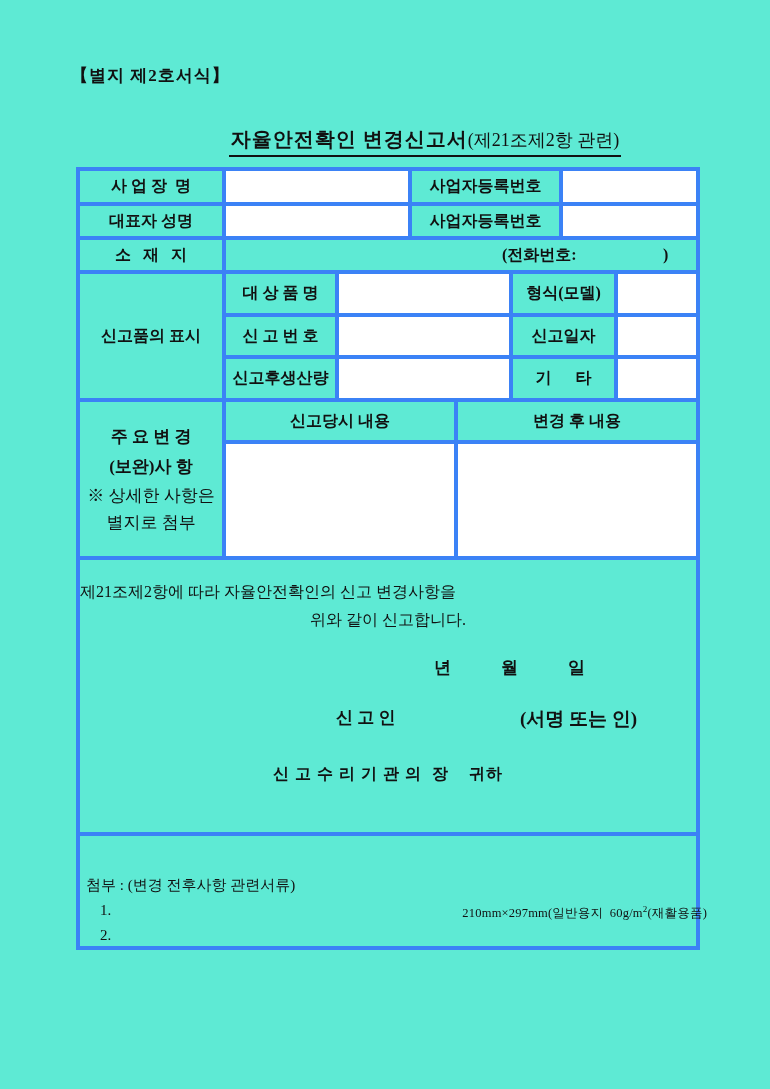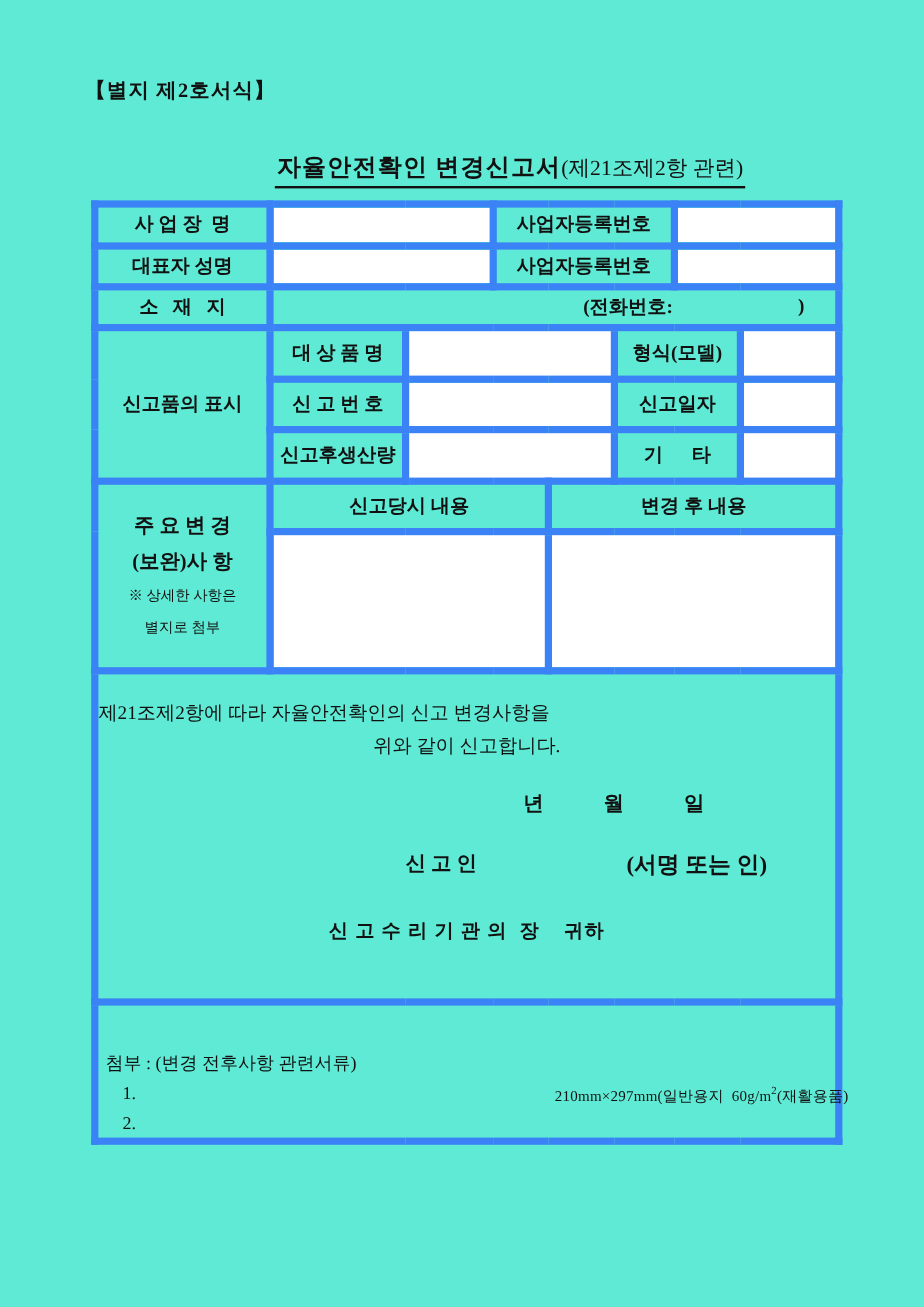--- a/index.html
+++ b/index.html
@@ -16,40 +16,40 @@
   .title-wrap { position:absolute; top:126px; left:0; width:100%; text-align:center;margin-left:40px; }
   .title-underline { display:inline-block; border-bottom:2px solid #111; padding:0 2px 2px 2px; white-space:pre; }
   .title-main { font-size:20px; font-weight:700; letter-spacing:1px; }
   .title-sub  { font-size:18px; font-weight:400; }
 
   table.form {
     position:absolute; left:76px; top:167px; width:620px;
     border-collapse:collapse; table-layout:fixed;
     border:2px solid #111;
   }
-  table.form td { border:6px solid #3b82f6; overflow:hidden; }
+  table.form td { border:4px solid #3b82f6; overflow:hidden; }
   td.lbl {
     font-weight:700; text-align:center; vertical-align:middle;
     font-size:16px; white-space:pre;
   }
   td.val { background:#fff; }
 
   
   td.phone-cell { position:relative; }
   .phone-label, .phone-close {
     position:absolute; top:50%; transform:translateY(-50%);
     font-size:16px; font-weight:700; white-space:pre;
   }
-  .phone-label { left:230px;padding-left:28px; }
+  .phone-label { left:248px;padding-left:28px; }
   .phone-close { left:437px; }
 
   
   td.chg-lbl { text-align:center; vertical-align:middle;margin-top:36px; }
   .chg-line-a { font-size:17px; font-weight:700; line-height:30px; white-space:pre; }
-  .chg-line-b { font-size:12px; font-weight:400; line-height:27px; white-space:pre; }
+  .chg-line-b { font-size:17px; font-weight:400; line-height:27px; white-space:pre; }
 
   
   td.decl { position:relative; vertical-align:top; }
   .d-line1 { position:absolute; top:22px;  left:0; width:100%; text-align:left; font-size:16px; white-space:pre; }
   .d-line2 { position:absolute; top:50px;  left:0; width:100%; text-align:center; font-size:16px; white-space:pre; }
   .d-date  { position:absolute; top:96px;  left:354px; display:flex; gap:50px; font-size:17px; font-weight:700; }
   .d-declarant { position:absolute; top:146px; left:256px; font-size:17px; font-weight:700; white-space:pre; }
   .d-sign      { position:absolute; top:146px; left:440px; font-size:19px; font-weight:700; white-space:pre; }
   .d-recipient { position:absolute; top:204px; left:0; width:100%; text-align:center;
                  font-size:16px; font-weight:700; letter-spacing:1px; white-space:pre; }

